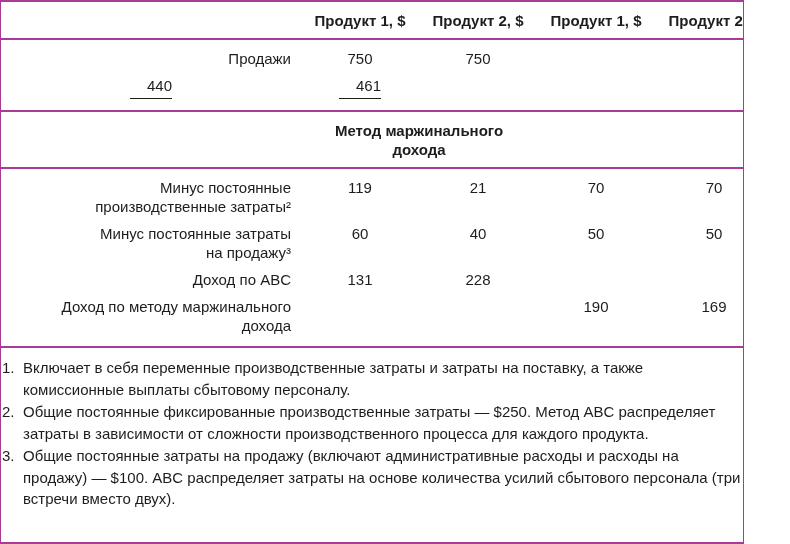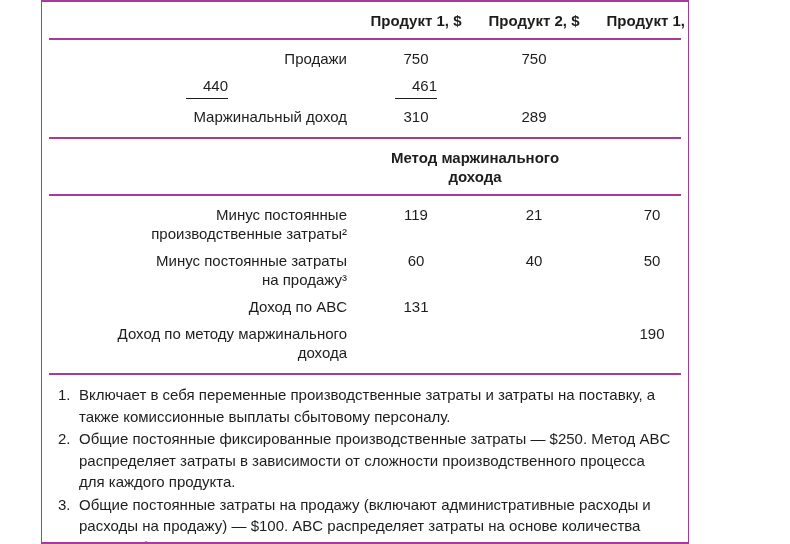--- a/index.html
+++ b/index.html
@@ -4,29 +4,28 @@
 <style>
   * { margin:0; padding:0; box-sizing:border-box; }
   html, body { background:#ffffff; }
   body {
     width:790px; height:544px;
     font-family:"Liberation Sans", sans-serif;
     color:#1d1d1b;
     -webkit-font-smoothing:antialiased;
   }
   .page {
-    width:648px; height:544px;
+    width:744px; height:544px;
     border-left:1px solid var(--accent,#aa3a9a);
     border-right:1px solid var(--accent,#aa3a9a);
     border-top:2px solid var(--accent,#aa3a9a);
     border-bottom:2px solid var(--accent,#aa3a9a);
-    padding:0 15px;
+    padding:0 0;
     overflow:hidden;
     background:#fff;
-    margin-left:41px;
   }
   .rule {
     border-top:2px solid var(--accent,#aa3a9a);
     margin:0 -8px;
     height:0;
   }
   .trow {
     display:grid;
     grid-template-columns:300px 118px 118px 118px 118px;
     align-items:start;
@@ -78,27 +77,20 @@
       <div class="cell num">750</div>
       <div class="cell num"></div>
       <div class="cell num"></div>
     </div>
     <div class="trow">
       <div class="cell num"><span class="sumline">440</span></div>
       <div class="cell num"><span class="sumline">461</span></div>
       <div class="cell num"></div>
       <div class="cell num"></div>
     </div>
-    <div class="trow">
-      <div class="cell label">Маржинальный доход</div>
-      <div class="cell num">310</div>
-      <div class="cell num">289</div>
-      <div class="cell num"></div>
-      <div class="cell num"></div>
-    </div>
   </div>
 
   <div class="rule"></div>
 
   <div class="trow method-row">
     <div class="cell label"></div>
     <div class="cell num preline">Метод маржинального
 дохода</div>
   </div>
 
@@ -117,20 +109,21 @@
       <div class="cell label">Минус постоянные затраты
 на продажу³</div>
       <div class="cell num">60</div>
       <div class="cell num">40</div>
       <div class="cell num">50</div>
       <div class="cell num">50</div>
     </div>
     <div class="trow">
       <div class="cell label">Доход по ABC</div>
       <div class="cell num">131</div>
+      <div class="cell num">228</div>
       <div class="cell num"></div>
       <div class="cell num"></div>
     </div>
     <div class="trow">
       <div class="cell label">Доход по методу маржинального
 дохода</div>
       <div class="cell num"></div>
       <div class="cell num"></div>
       <div class="cell num">190</div>
       <div class="cell num">169</div>

